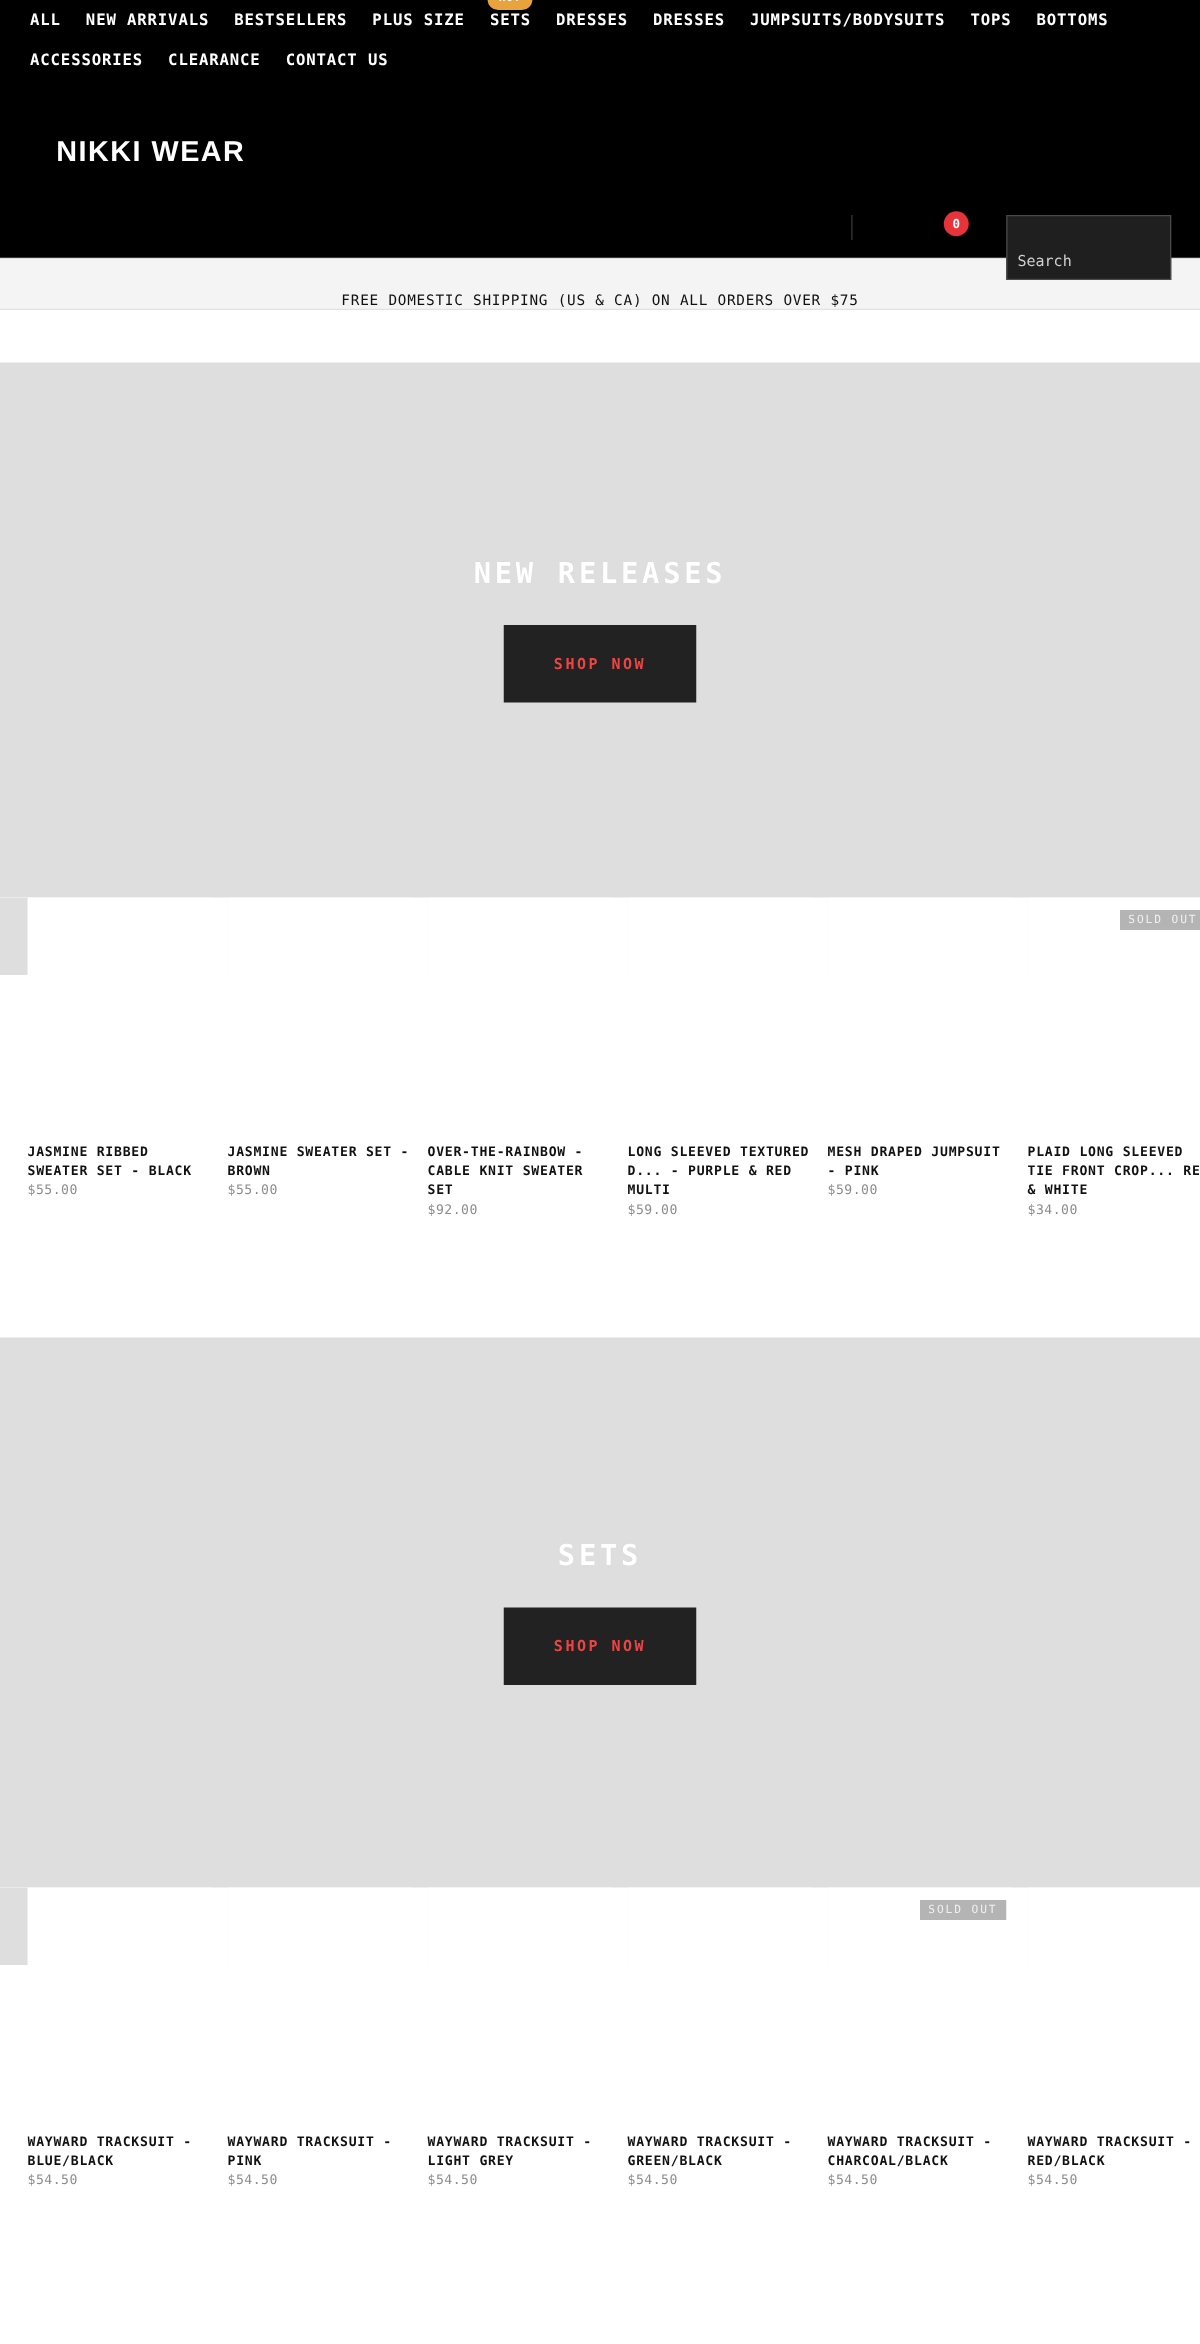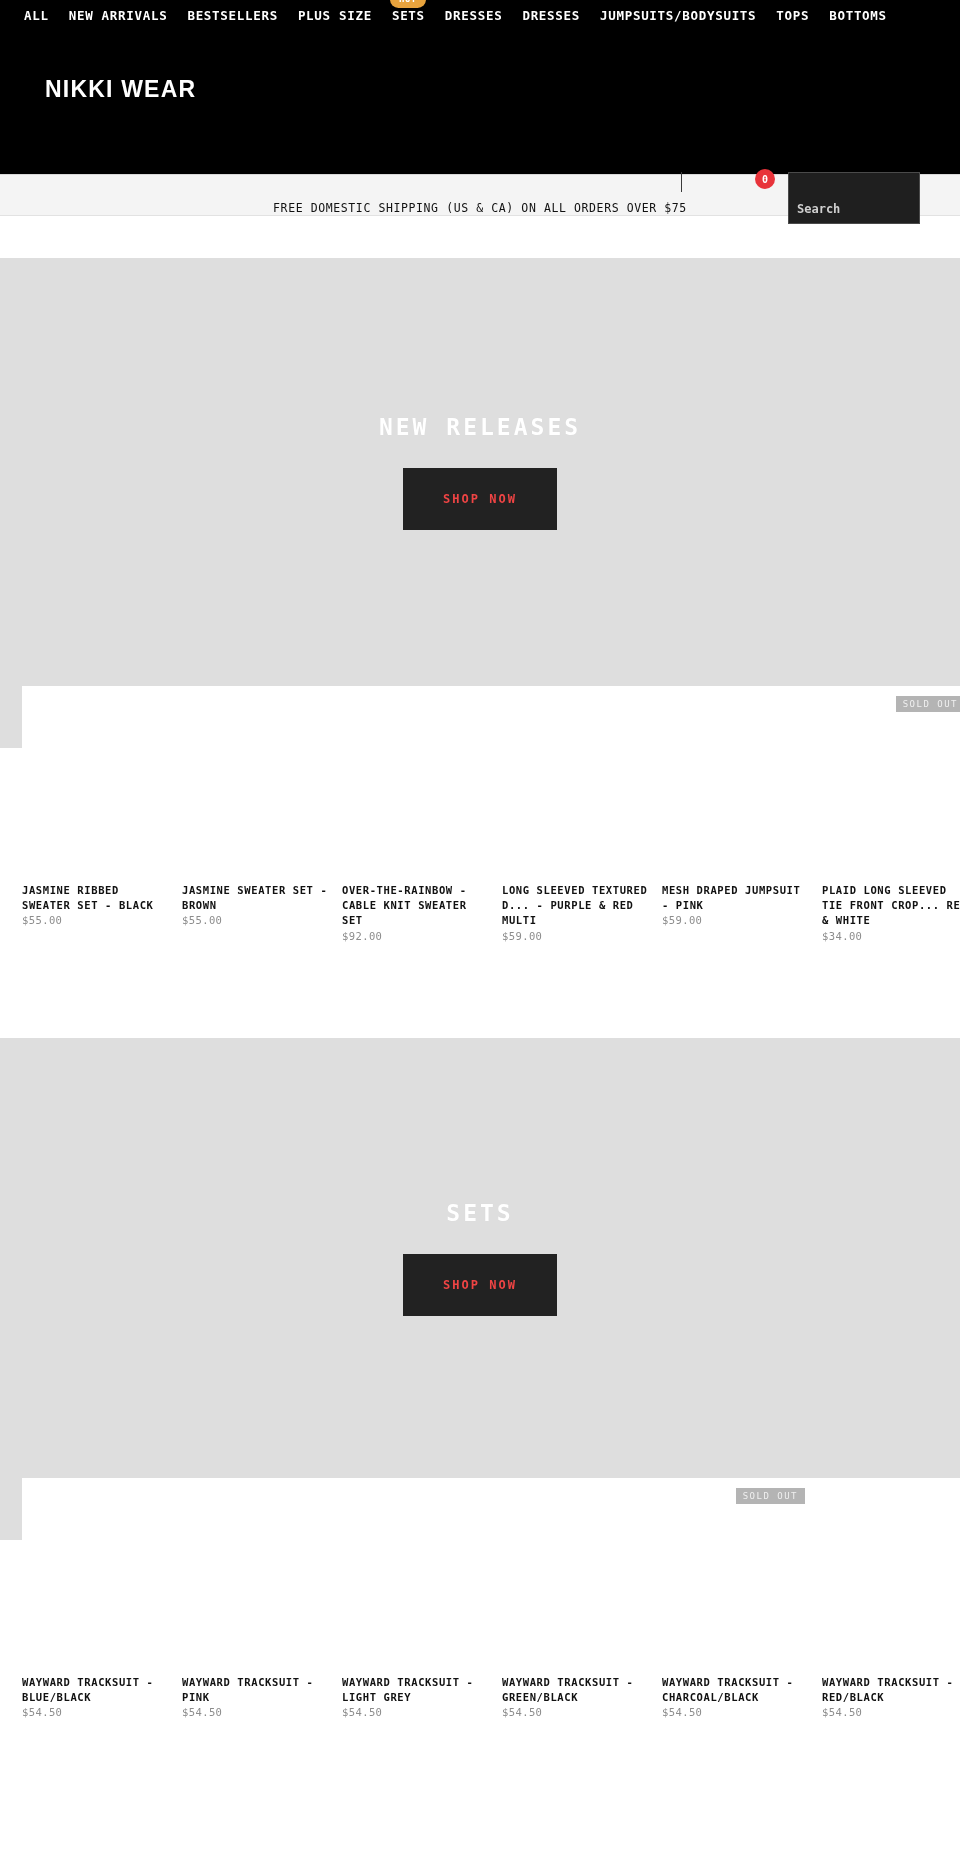--- a/index.html
+++ b/index.html
@@ -86,31 +86,30 @@
     background: #e8333a;
     color: #ffffff;
     font-size: 10px;
     font-weight: 700;
     display: flex;
     align-items: center;
     justify-content: center;
   }
   .search-box {
     position: absolute;
-    left: 788px;
+    left: 805px;
     top: 172px;
     width: 132px;
     height: 52px;
     background: #1f1f1f;
     border: 1px solid #4a4a4a;
     color: #e6e6e6;
     font-family: "DejaVu Sans Mono", "Liberation Mono", monospace;
     font-size: 12px;
     padding: 27px 8px 6px 8px;
-    font-weight: bold;
   }
   .search-box::placeholder { color: #cfcfcf; }
 
   
   .announce {
     background: #f4f4f4;
     border-top: 1px solid #d8d8d8;
     border-bottom: 1px solid #e2e2e2;
     height: 42px;
     display: flex;
@@ -232,20 +231,25 @@
       <a class="nav-link">NEW ARRIVALS</a>
       <a class="nav-link">BESTSELLERS</a>
       <a class="nav-link">PLUS SIZE</a>
       <a class="nav-link">SETS</a>
       <a class="nav-link">DRESSES</a>
       <a class="nav-link">DRESSES</a>
       <a class="nav-link">JUMPSUITS/BODYSUITS</a>
       <a class="nav-link">TOPS</a>
       <a class="nav-link">BOTTOMS</a>
     </div>
+    <div class="nav-row second">
+      <a class="nav-link">ACCESSORIES</a>
+      <a class="nav-link">CLEARANCE</a>
+      <a class="nav-link">CONTACT US</a>
+    </div>
   </div>
 
   <div class="logobar">
     <div class="logo">NIKKI WEAR</div>
   </div>
 
   <div class="header-divider"></div>
 
   <div class="cart-wrap">
     <div class="cart-badge">0</div>

